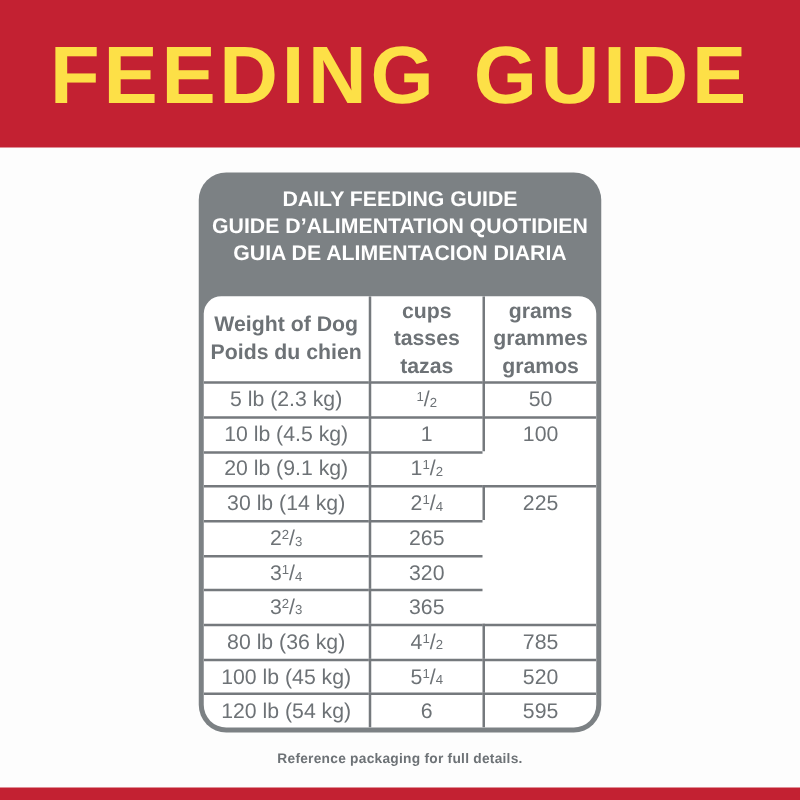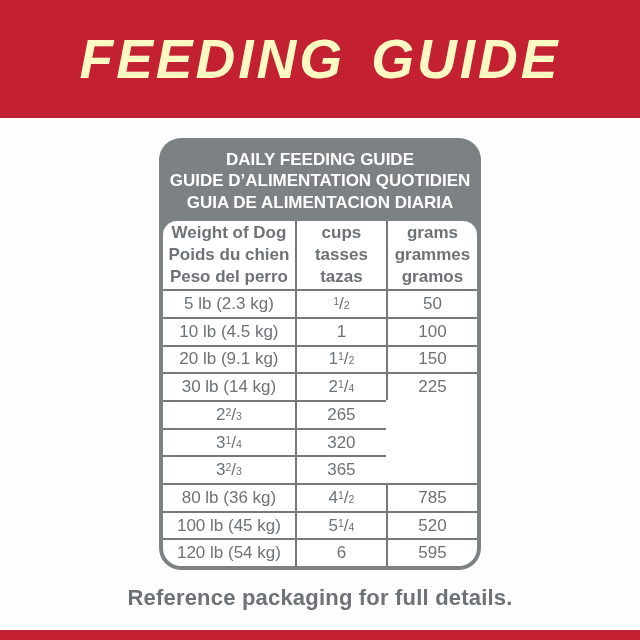--- a/index.html
+++ b/index.html
@@ -13,32 +13,32 @@
   body{
     width:640px;height:640px;overflow:hidden;position:relative;
     background:#fdfdfd;
     font-family:"Liberation Sans", sans-serif;
   }
   .top-band{
     height:118px;background:var(--red);
     display:flex;align-items:center;justify-content:center;
   }
   .page-title{
-    color:#fef9c3;font-weight:bold;font-size:55px;
-    letter-spacing:3px;word-spacing:8px;white-space:nowrap;font-style:italic;
+    color:#fde047;font-weight:bold;font-size:65px;
+    letter-spacing:3px;word-spacing:8px;white-space:nowrap;
   }
   .table-wrap{
     width:322px;margin:20px auto 0;
     background:var(--header-gray);
     border-radius:22px;
     padding:0 4px 4px 4px;
   }
   .table-title{
     color:#ffffff;font-weight:bold;font-size:17px;line-height:1.26;
-    text-align:center;padding:11px 0 8px;
+    text-align:center;padding:11px 0 24px;
   }
   .table-body{
     background:#ffffff;
     border-radius:14px 14px 18px 18px;
     overflow:hidden;
   }
   .t-row{
     display:grid;
     grid-template-columns:42% 29% 29%;
   }
@@ -53,21 +53,21 @@
   .col-head-row .cell{
     font-weight:bold;line-height:1.3;
     flex-direction:column;
   }
   .data-row{height:27.7px;}
   .data-row .cell{border-top:2px solid var(--line-gray);}
   .fr .num{font-size:0.62em;vertical-align:0.42em;}
   .fr .den{font-size:0.62em;vertical-align:-0.04em;}
   .footer-note{
     margin-top:15px;text-align:center;
-    color:var(--text-gray);font-weight:bold;font-size:22px;
+    color:var(--text-gray);font-weight:bold;font-size:11px;
     letter-spacing:0.2px;
   }
   .bottom-band{
     position:absolute;left:0;right:0;bottom:0;height:10px;
     background:var(--red);
   }
 </style>
 </head>
 <body>
 
@@ -79,21 +79,20 @@
   <div class="table-title">
     <div>DAILY FEEDING GUIDE</div>
     <div>GUIDE D’ALIMENTATION QUOTIDIEN</div>
     <div>GUIA DE ALIMENTACION DIARIA</div>
   </div>
   <div class="table-body">
     <div class="t-row col-head-row">
       <div class="cell">
         <div>Weight of Dog</div>
         <div>Poids du chien</div>
-        <div>Peso del perro</div>
       </div>
       <div class="cell">
         <div>cups</div>
         <div>tasses</div>
         <div>tazas</div>
       </div>
       <div class="cell">
         <div>grams</div>
         <div>grammes</div>
         <div>gramos</div>
@@ -108,21 +107,20 @@
           <div class="cell">50</div>
         </div>
         <div class="t-row data-row">
           <div class="cell">10 lb (4.5 kg)</div>
           <div class="cell">1</div>
           <div class="cell">100</div>
         </div>
         <div class="t-row data-row">
           <div class="cell">20 lb (9.1 kg)</div>
           <div class="cell">1 <span class="fr"><span class="num">1</span>/<span class="den">2</span></span></div>
-          <div class="cell">150</div>
         </div>
         <div class="t-row data-row">
           <div class="cell">30 lb (14 kg)</div>
           <div class="cell">2 <span class="fr"><span class="num">1</span>/<span class="den">4</span></span></div>
           <div class="cell">225</div>
         </div>
         <div class="t-row data-row">
           <div class="cell">2 <span class="fr"><span class="num">2</span>/<span class="den">3</span></span></div>
           <div class="cell">265</div>
         </div>

